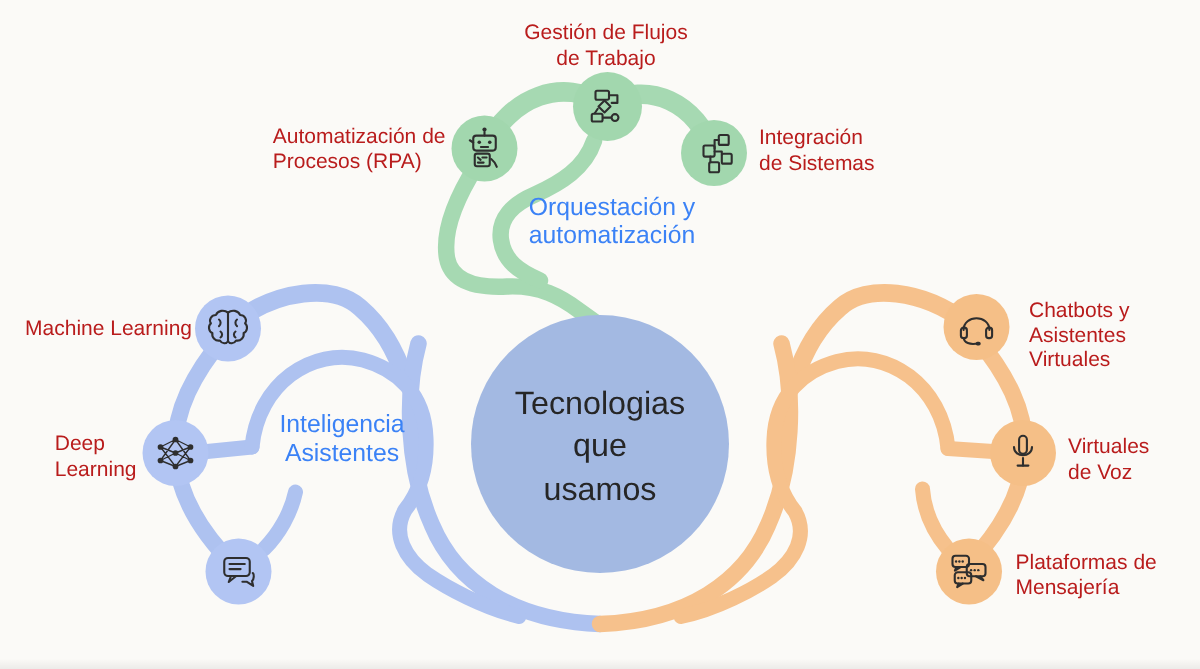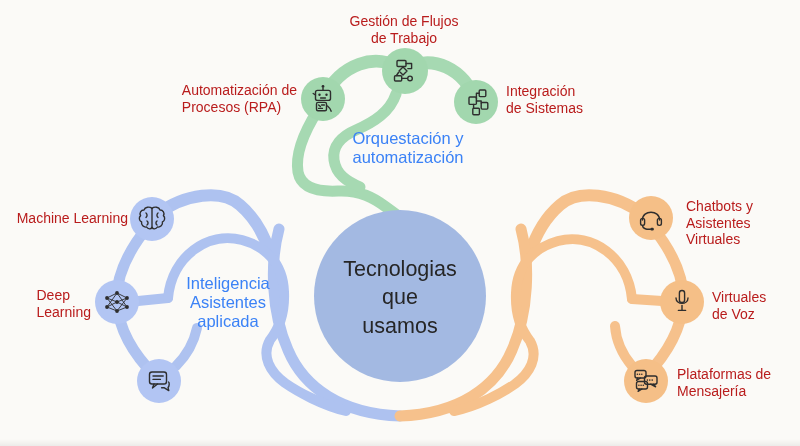--- a/index.html
+++ b/index.html
@@ -204,21 +204,20 @@
   <div class="lbl r" style="right:672px;top:210px">
     <div>Machine Learning</div>
   </div>
   <div class="lbl r" style="right:709px;top:287px">
     <div>Deep</div>
     <div>Learning</div>
   </div>
   <div class="lbl c branch-lbl" style="left:228px;top:274px">
     <div>Inteligencia</div>
     <div>Asistentes</div>
-    <div>aplicada</div>
   </div>
 
   <div class="lbl" style="left:686px;top:198px">
     <div>Chatbots y</div>
     <div>Asistentes</div>
     <div>Virtuales</div>
   </div>
   <div class="lbl" style="left:712px;top:289px">
     <div>Virtuales</div>
     <div>de Voz</div>

